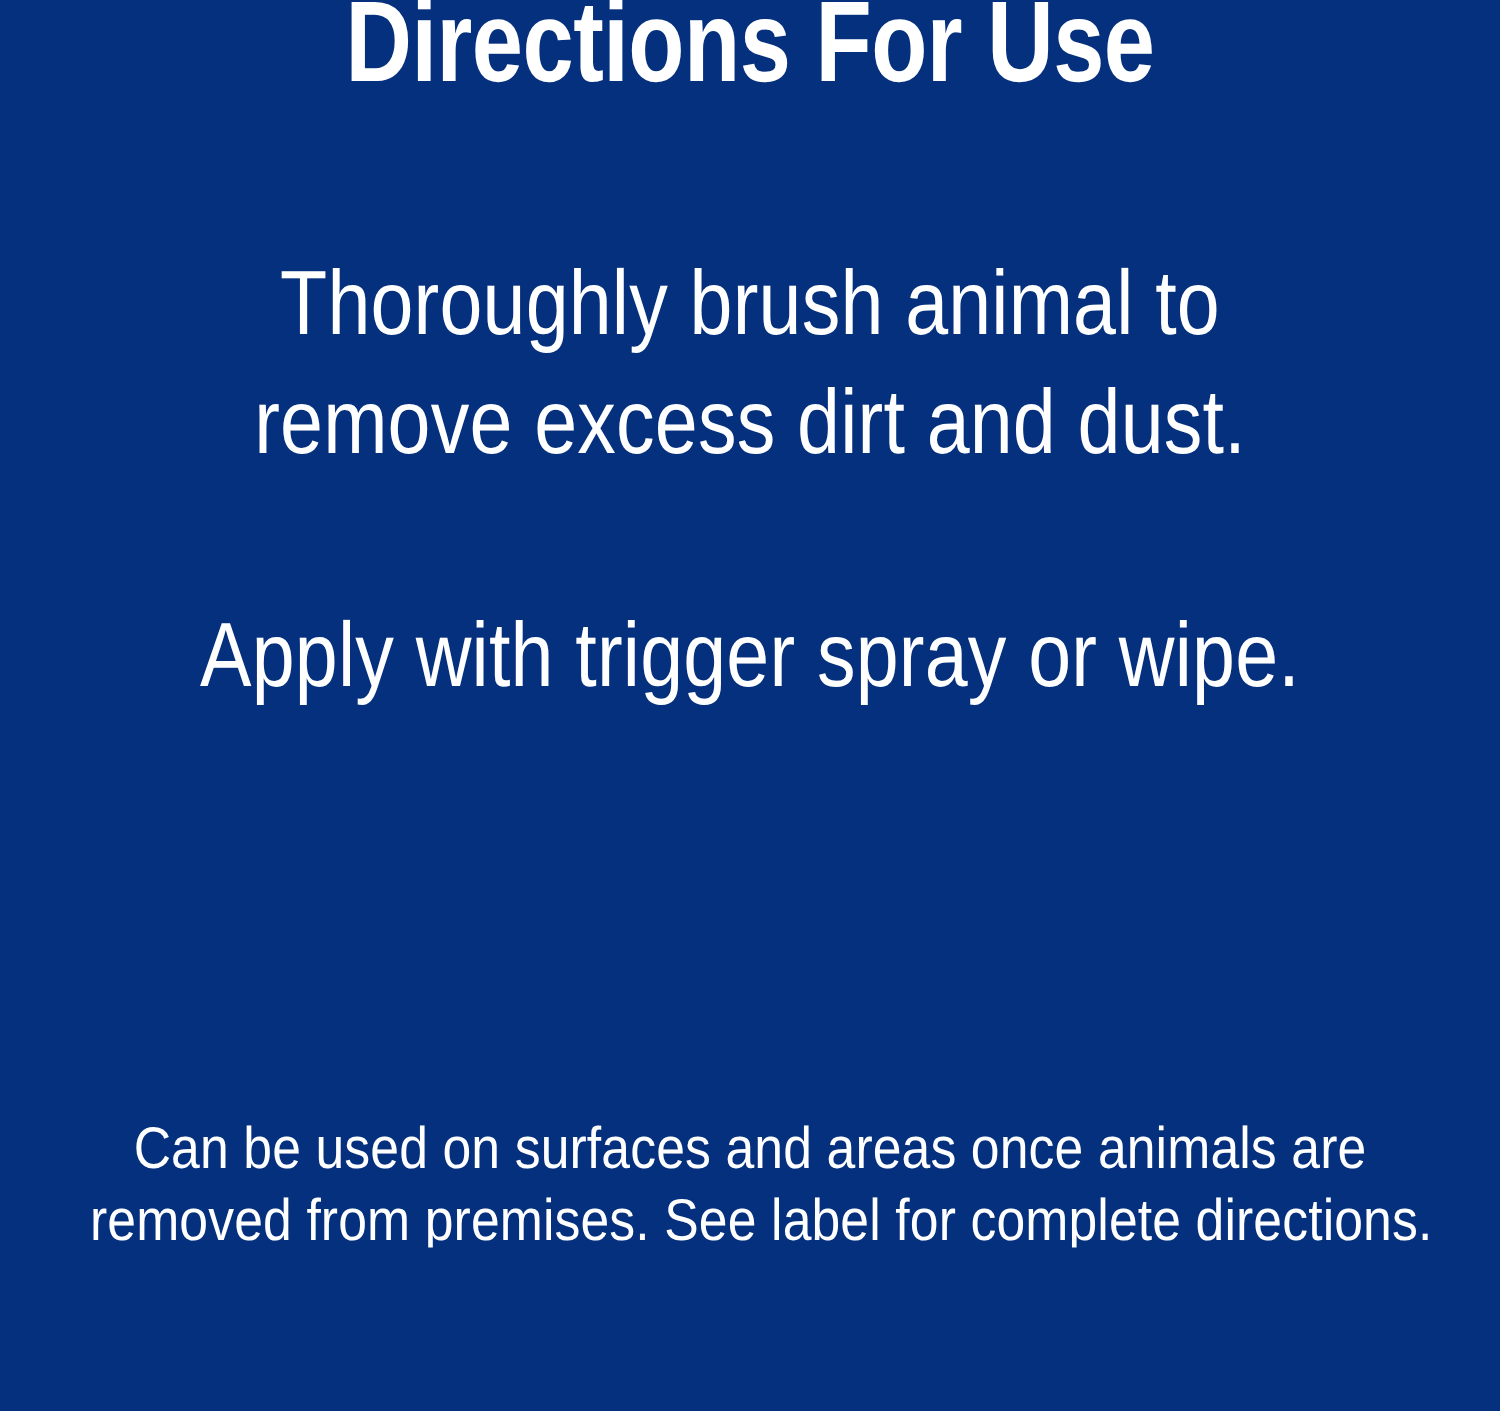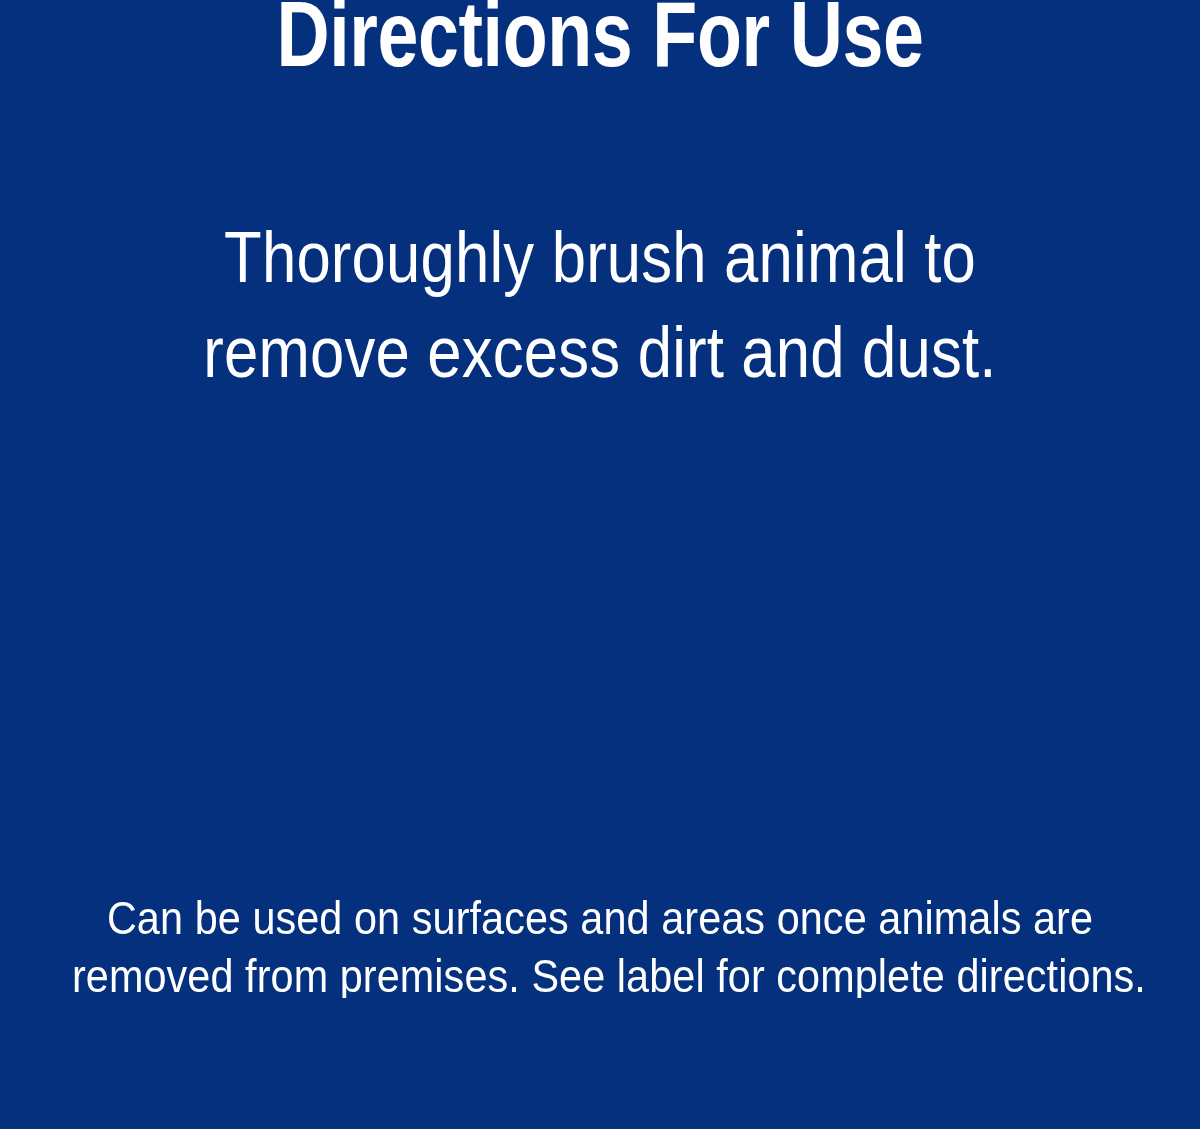--- a/index.html
+++ b/index.html
@@ -43,21 +43,20 @@
     white-space: nowrap;
   }
 
   
   .directions {
     position: absolute;
     top: 196px;
     left: 0;
     width: 1200px;
     text-align: center;
-    margin-top: 14px;
   }
   .direction-line {
     display: block;
     color: #ffffff;
     font-family: "Liberation Sans", sans-serif;
     font-weight: 400;
     font-size: 73px;
     line-height: 1.30;
     letter-spacing: 0.2px;
     white-space: nowrap;
@@ -102,20 +101,23 @@
     <span class="title">Directions For Use</span>
   </div>
 
   <div class="directions">
 
     <div class="direction-item">
       <span class="direction-line">Thoroughly brush animal to</span>
       <span class="direction-line">remove excess dirt and dust.</span>
     </div>
 
+    <div class="direction-item">
+      <span class="direction-line">Apply with trigger spray or wipe.</span>
+    </div>
 
 
   </div>
 
   <div class="footer">
     <span class="footer-line">Can be used on surfaces and areas once animals are</span>
     <span class="footer-line">removed from premises. See label for complete directions.</span>
   </div>
 
 </div>

